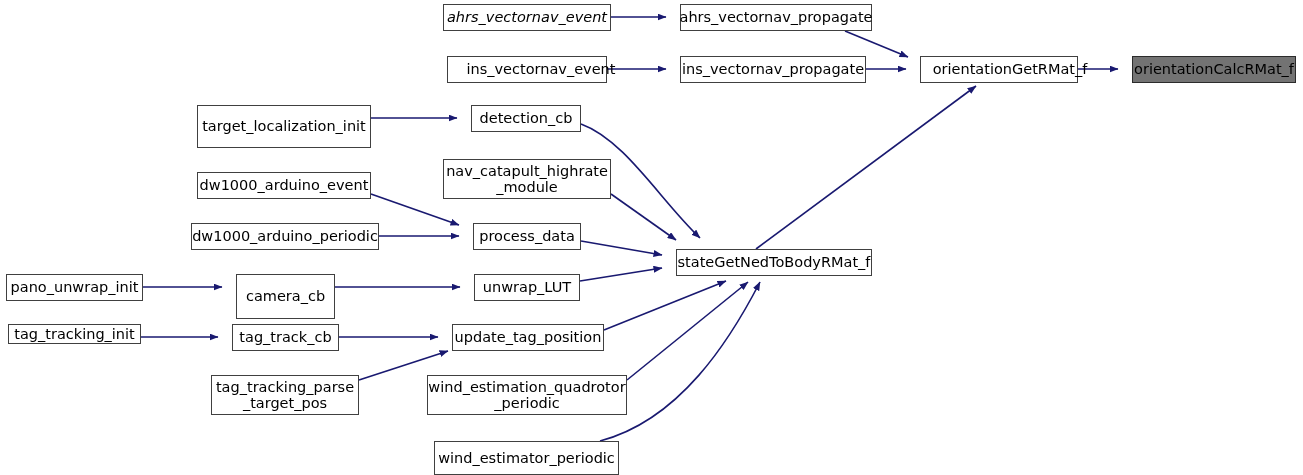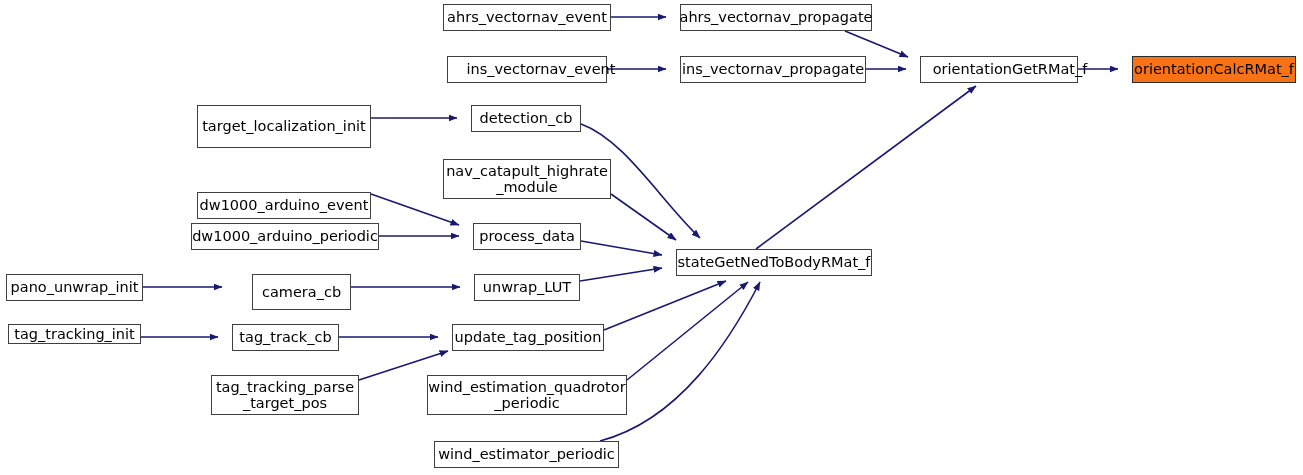--- a/index.html
+++ b/index.html
@@ -34,21 +34,21 @@
     background: #ffffff;
     border: 1px solid #404040;
     color: #000000;
     font-size: 14.5px;
     line-height: 1.12;
     white-space: pre-line;
     letter-spacing: 0px;
     padding: 0 4px;
   }
   .node.highlight {
-    background: #f97316;
+    background: #737373;
     border: 1px solid #2b2b2b;
   }
 </style>
 </head>
 <body>
 
 <div id="graph">
   <svg id="edge-layer" viewBox="0 0 1303 475" width="1303" height="475" xmlns="http://www.w3.org/2000/svg">
     <defs>
       <marker id="arrowhead" markerWidth="9" markerHeight="7" refX="8.5" refY="3.5" orient="auto" markerUnits="userSpaceOnUse">
@@ -73,39 +73,39 @@
         <path d="M580,281 L662,268" fill="none" stroke="#191970" stroke-width="1.6" marker-end="url(#arrowhead)"></path>
         <path d="M141,337 L218,337" fill="none" stroke="#191970" stroke-width="1.6" marker-end="url(#arrowhead)"></path>
         <path d="M339,337 L438,337" fill="none" stroke="#191970" stroke-width="1.6" marker-end="url(#arrowhead)"></path>
         <path d="M359,380 L448,351" fill="none" stroke="#191970" stroke-width="1.6" marker-end="url(#arrowhead)"></path>
         <path d="M604,330 L726,281" fill="none" stroke="#191970" stroke-width="1.6" marker-end="url(#arrowhead)"></path>
         <path d="M627,380 L748,282" fill="none" stroke="#191970" stroke-width="1.6" marker-end="url(#arrowhead)"></path>
         <path d="M600,441 C680,420 730,340 760,282" fill="none" stroke="#191970" stroke-width="1.6" marker-end="url(#arrowhead)"></path>
       </g>
   </svg>
   <div id="nodes-layer">
-      <div class="node" style="left: 443px; top: 4px; width: 168px; height: 27px;">ahrs_vectornav_event</div>
+      <div class="node" style="left: 443px; top: 4px; width: 168px; height: 27px; font-style: italic;">ahrs_vectornav_event</div>
       <div class="node" style="left: 680px; top: 4px; width: 192px; height: 27px;">ahrs_vectornav_propagate</div>
       <div class="node" style="left: 447px; top: 56px; width: 160px; height: 27px; padding-left: 32px;">ins_vectornav_event</div>
       <div class="node" style="left: 680px; top: 56px; width: 186px; height: 27px;">ins_vectornav_propagate</div>
       <div class="node" style="left: 920px; top: 56px; width: 158px; height: 27px; padding-left: 26px;">orientationGetRMat_f</div>
       <div class="node highlight" style="left: 1132px; top: 56px; width: 164px; height: 27px;">orientationCalcRMat_f</div>
       <div class="node" style="left: 197px; top: 105px; width: 174px; height: 43px;">target_localization_init</div>
       <div class="node" style="left: 471px; top: 105px; width: 110px; height: 27px;">detection_cb</div>
       <div class="node" style="left: 443px; top: 159px; width: 168px; height: 40px;">nav_catapult_highrate
 _module</div>
-      <div class="node" style="left: 197px; top: 172px; width: 174px; height: 27px; margin-top: 20px;">dw1000_arduino_event</div>
+      <div class="node" style="left: 197px; top: 172px; width: 174px; height: 27px;">dw1000_arduino_event</div>
       <div class="node" style="left: 191px; top: 223px; width: 188px; height: 27px;">dw1000_arduino_periodic</div>
       <div class="node" style="left: 473px; top: 223px; width: 108px; height: 27px;">process_data</div>
       <div class="node" style="left: 676px; top: 249px; width: 196px; height: 27px;">stateGetNedToBodyRMat_f</div>
       <div class="node" style="left: 6px; top: 274px; width: 137px; height: 27px;">pano_unwrap_init</div>
-      <div class="node" style="left: 236px; top: 274px; width: 99px; height: 36px; margin-left: 16px;">camera_cb</div>
+      <div class="node" style="left: 236px; top: 274px; width: 99px; height: 45px;">camera_cb</div>
       <div class="node" style="left: 474px; top: 274px; width: 106px; height: 27px;">unwrap_LUT</div>
       <div class="node" style="left: 8px; top: 324px; width: 133px; height: 20px;">tag_tracking_init</div>
       <div class="node" style="left: 232px; top: 324px; width: 107px; height: 27px;">tag_track_cb</div>
       <div class="node" style="left: 452px; top: 324px; width: 152px; height: 27px;">update_tag_position</div>
       <div class="node" style="left: 211px; top: 375px; width: 148px; height: 40px;">tag_tracking_parse
 _target_pos</div>
       <div class="node" style="left: 427px; top: 375px; width: 200px; height: 40px;">wind_estimation_quadrotor
 _periodic</div>
-      <div class="node" style="left: 434px; top: 441px; width: 185px; height: 27px;">wind_estimator_periodic</div>
+      <div class="node" style="left: 434px; top: 441px; width: 185px; height: 34px;">wind_estimator_periodic</div>
     </div>
 </div>
 
 </body></html>

